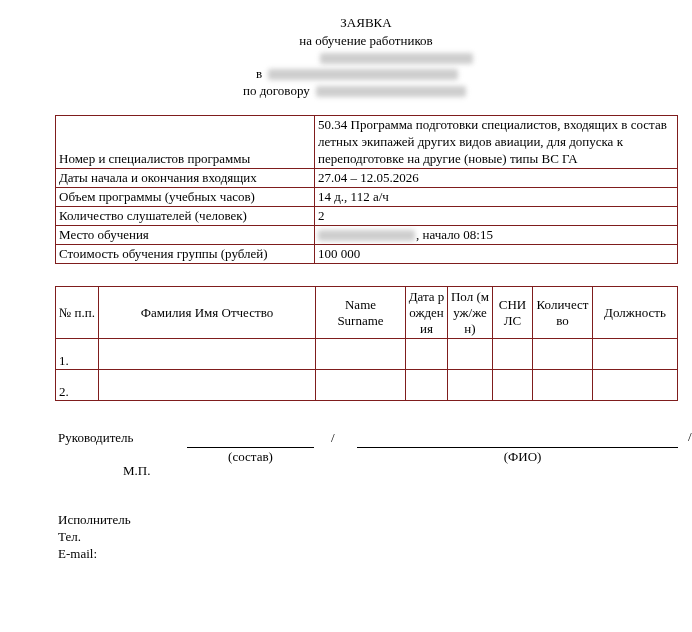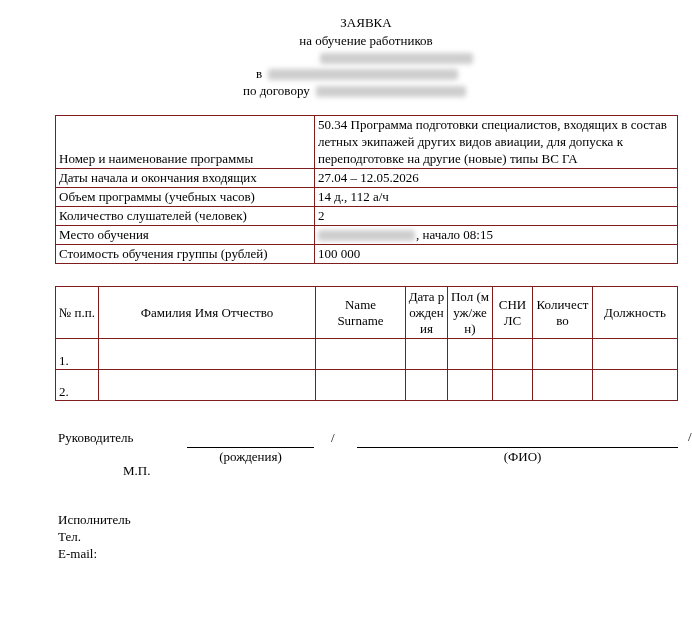--- a/index.html
+++ b/index.html
@@ -58,21 +58,21 @@
     <span>по договору</span><span class="redact"></span>
   </div>
 
   <table class="t1">
     <colgroup>
         <col style="width:259px">
         <col style="width:363px">
       </colgroup>
     <tbody>
         <tr>
-      <td>Номер и наименование программы</td>
+      <td>Номер и специалистов программы</td>
       <td>50.34 Программа подготовки специалистов, входящих в состав летных экипажей других видов авиации, для допуска к переподготовке на другие (новые) типы ВС ГА</td>
     </tr>
     <tr class="short">
       <td>Даты начала и окончания входящих</td>
       <td>27.04 – 12.05.2026</td>
     </tr>
     <tr class="short">
       <td>Объем программы (учебных часов)</td>
       <td>14 д., 112 а/ч</td>
     </tr>
@@ -134,21 +134,21 @@
       <td></td>
     </tr>
   </tbody>
     </table>
 
   <div class="abs" style="top:430px;left:38px;">Руководитель</div>
   <div class="sig-line sig-line1"></div>
   <div class="abs" style="top:430px;left:311px;">/</div>
   <div class="sig-line sig-line2"></div>
   <div class="abs" style="top:429px;left:668px;">/</div>
-  <div class="cap cap1">(рождения)</div>
+  <div class="cap cap1">(состав)</div>
   <div class="cap cap2">(ФИО)</div>
   <div class="abs" style="top:463px;left:103px;">М.П.</div>
 
   <div class="abs" style="top:512px;left:38px;">Исполнитель</div>
   <div class="abs" style="top:529px;left:38px;">Тел.</div>
   <div class="abs" style="top:546px;left:38px;">E-mail:</div>
 
 </div>
 
 </body></html>

